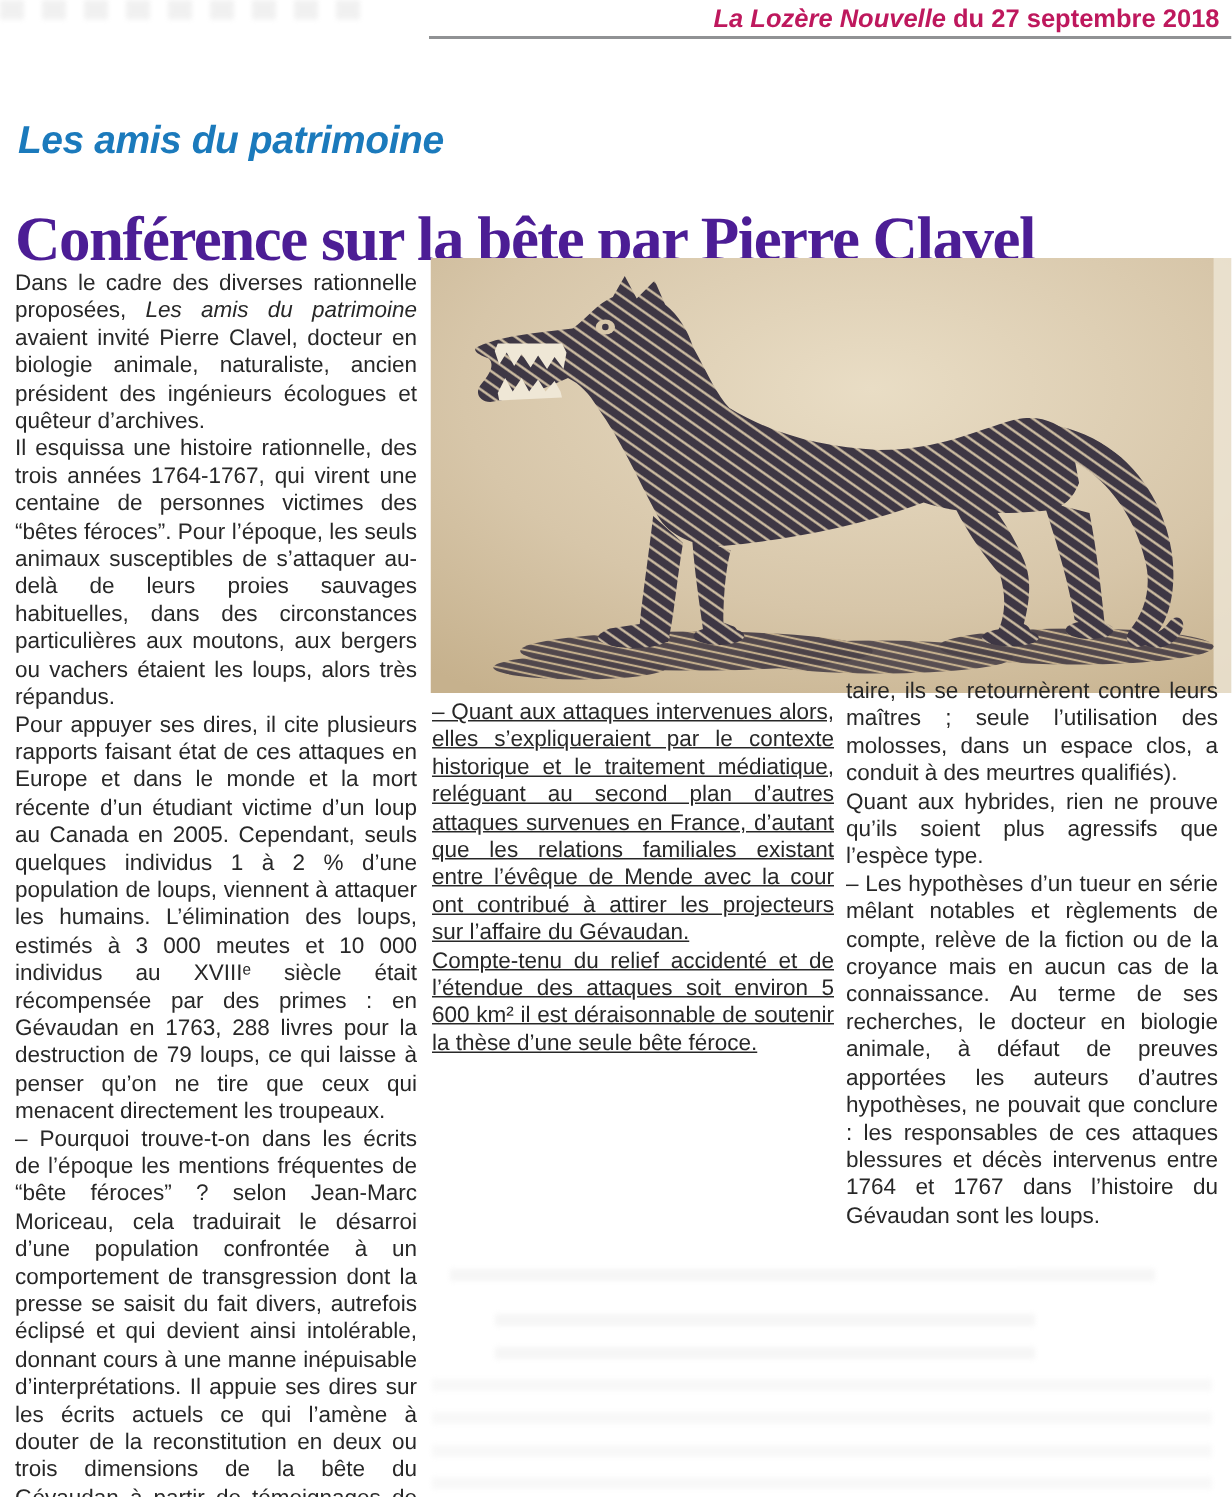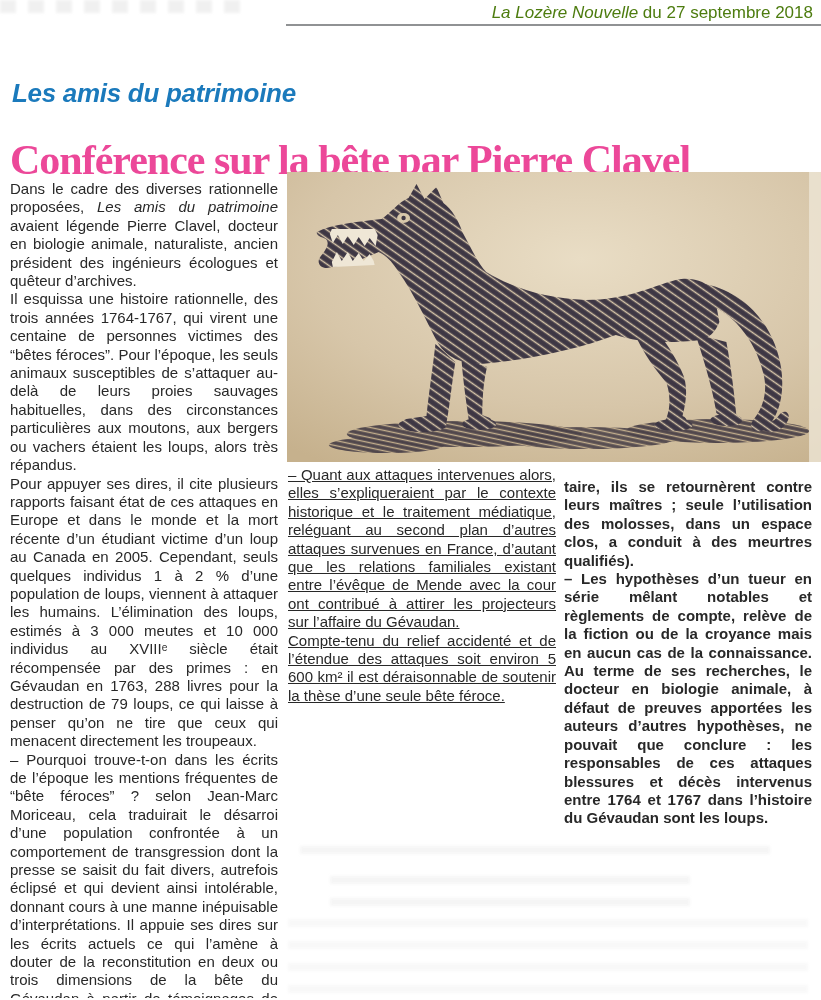--- a/index.html
+++ b/index.html
@@ -14,53 +14,53 @@
   body{
     width:821px;height:1000px;position:relative;background:#ffffff;
     font-family:"Liberation Sans", sans-serif;color:var(--body-text);
     overflow:hidden;
   }
   .page{position:absolute;inset:0;overflow:hidden;}
 
   
   .masthead{
     position:absolute;top:3px;right:8px;
-    font-size:17px;font-weight:normal;color:#4d7c0f;white-space:nowrap;
+    font-size:17px;font-weight:bold;color:#be185d;white-space:nowrap;
   }
   .masthead .it{font-style:italic;}
   .masthead-rule{
     position:absolute;top:24px;left:286px;right:0;height:2px;
     background:var(--rule-gray);
   }
 
   
   .kicker{
     position:absolute;top:78px;left:12px;
     font-size:26px;font-weight:bold;font-style:italic;
     color:var(--kicker-blue);letter-spacing:-0.3px;
   }
   .headline{
     position:absolute;top:108px;left:10px;width:806px;
     font-family:"Liberation Serif", serif;
-    font-size:42px;font-weight:bold;color:#ec4899;
+    font-size:42px;font-weight:bold;color:#4c1d95;
     letter-spacing:-1px;white-space:nowrap;
   }
 
   
   .col{
     position:absolute;
     font-size:15px;line-height:18.4px;text-align:justify;
     color:var(--body-text);
     -webkit-hyphens:auto;hyphens:auto;
   }
   .col p{margin:0;}
   .col .it{font-style:italic;}
   .col-left{left:10px;top:180px;width:268px;height:818px;overflow:hidden;}
   .col-mid{left:288px;top:466px;width:268px;text-decoration:underline;}
-  .col-right{left:564px;top:478px;width:248px;font-weight:bold;}
+  .col-right{left:564px;top:452px;width:248px;}
 
   
   .illustration{
     position:absolute;left:287px;top:172px;width:534px;height:290px;
   }
   .illustration svg{display:block;width:100%;height:100%;}
 
   
   .ghost{
     position:absolute;pointer-events:none;filter:blur(1.6px);
@@ -175,29 +175,30 @@
         <path d="M 45,90 L 50,80 L 55,89 L 61,80 L 66,89 L 72,81 L 77,89 L 83,82
                  L 87,89 L 88,93 L 46,95 Z" fill="#efe7d6"></path>
 
         <ellipse cx="117" cy="46" rx="6.5" ry="5" fill="#d8c8ab"></ellipse>
         <circle cx="117" cy="46" r="2.2" fill="#3e3744"></circle>
       </g>
     </svg>
   </div>
 
   <div class="col col-left">
-    <p><span>Dans le cadre des diverses rationnelle proposées, </span><span class="it">Les amis du patrimoine</span><span> avaient légende Pierre Clavel, docteur en biologie animale, naturaliste, ancien président des ingénieurs écologues et quêteur d’archives.</span></p>
+    <p><span>Dans le cadre des diverses rationnelle proposées, </span><span class="it">Les amis du patrimoine</span><span> avaient invité Pierre Clavel, docteur en biologie animale, naturaliste, ancien président des ingénieurs écologues et quêteur d’archives.</span></p>
     <p>Il esquissa une histoire rationnelle, des trois années 1764-1767, qui virent une centaine de personnes victimes des “bêtes féroces”. Pour l’époque, les seuls animaux susceptibles de s’attaquer au-delà de leurs proies sauvages habituelles, dans des circonstances particulières aux moutons, aux bergers ou vachers étaient les loups, alors très répandus.</p>
     <p>Pour appuyer ses dires, il cite plusieurs rapports faisant état de ces attaques en Europe et dans le monde et la mort récente d’un étudiant victime d’un loup au Canada en 2005. Cependant, seuls quelques individus 1 à 2 % d’une population de loups, viennent à attaquer les humains. L’élimination des loups, estimés à 3 000 meutes et 10 000 individus au XVIIIᵉ siècle était récompensée par des primes : en Gévaudan en 1763, 288 livres pour la destruction de 79 loups, ce qui laisse à penser qu’on ne tire que ceux qui menacent directement les troupeaux.</p>
     <p>– Pourquoi trouve-t-on dans les écrits de l’époque les mentions fréquentes de “bête féroces” ? selon Jean-Marc Moriceau, cela traduirait le désarroi d’une population confrontée à un comportement de transgression dont la presse se saisit du fait divers, autrefois éclipsé et qui devient ainsi intolérable, donnant cours à une manne inépuisable d’interprétations. Il appuie ses dires sur les écrits actuels  ce qui l’amène à douter de la reconstitution en deux ou trois dimensions de la bête du Gévaudan à partir de témoignages de l’époque qu’il s’agit bien d’un monstre, animal mythologique alimentant la légende.</p>
   </div>
 
   <div class="col col-mid">
     <p>– Quant aux attaques intervenues alors, elles s’expliqueraient par le contexte historique et le traitement médiatique, reléguant au second plan d’autres attaques survenues en France, d’autant que les relations familiales existant entre l’évêque de Mende avec la cour ont contribué à attirer les projecteurs sur l’affaire du Gévaudan.</p>
     <p>Compte-tenu du relief accidenté et de l’étendue des attaques soit environ 5 600 km² il est déraisonnable de soutenir la thèse d’une seule bête féroce.</p>
   </div>
 
   <div class="col col-right">
     <p>taire, ils se retournèrent contre leurs maîtres ; seule l’utilisation des molosses, dans un espace clos, a conduit à des meurtres qualifiés).</p>
+    <p>Quant aux hybrides, rien ne prouve qu’ils soient plus agressifs que l’espèce type.</p>
     <p>– Les hypothèses d’un tueur en série mêlant notables et règlements de compte, relève de la fiction ou de la croyance mais en aucun cas de la connaissance. Au terme de ses recherches, le docteur en biologie animale, à défaut de preuves apportées les auteurs d’autres hypothèses, ne pouvait que conclure : les responsables de ces attaques blessures et décès intervenus entre 1764 et 1767 dans l’histoire du Gévaudan sont les loups.</p>
   </div>
 
 </div>
 
 </body></html>

